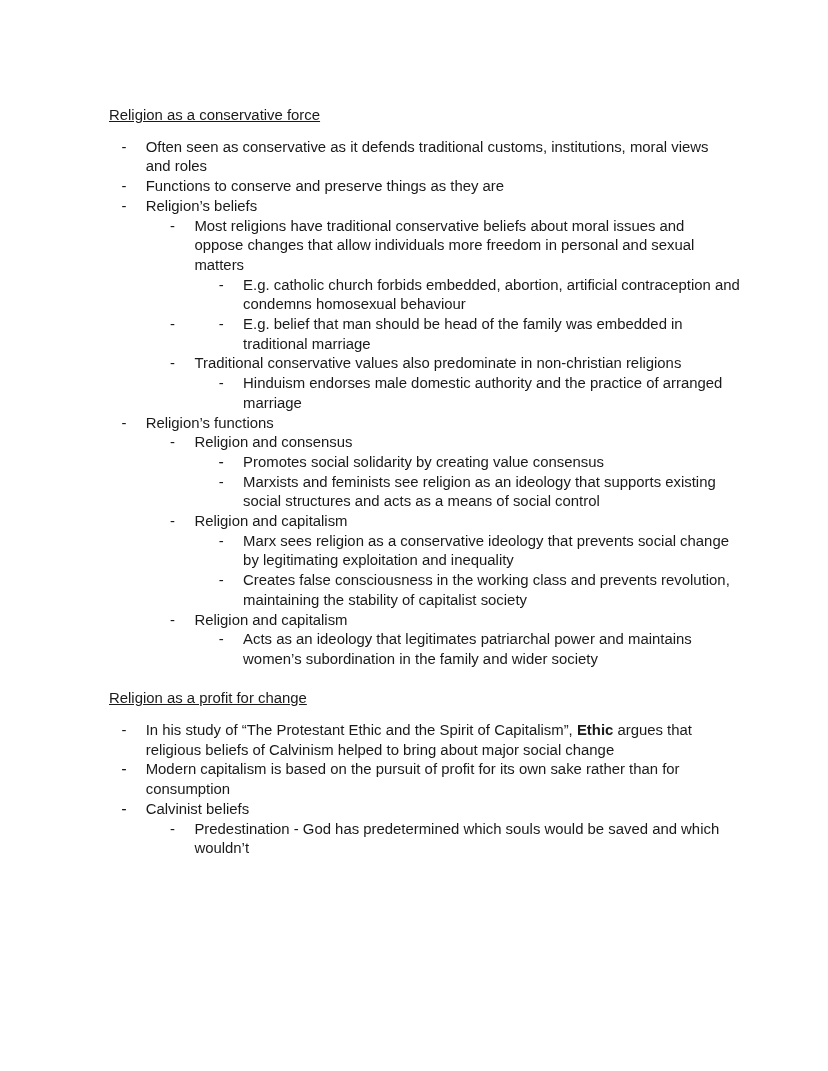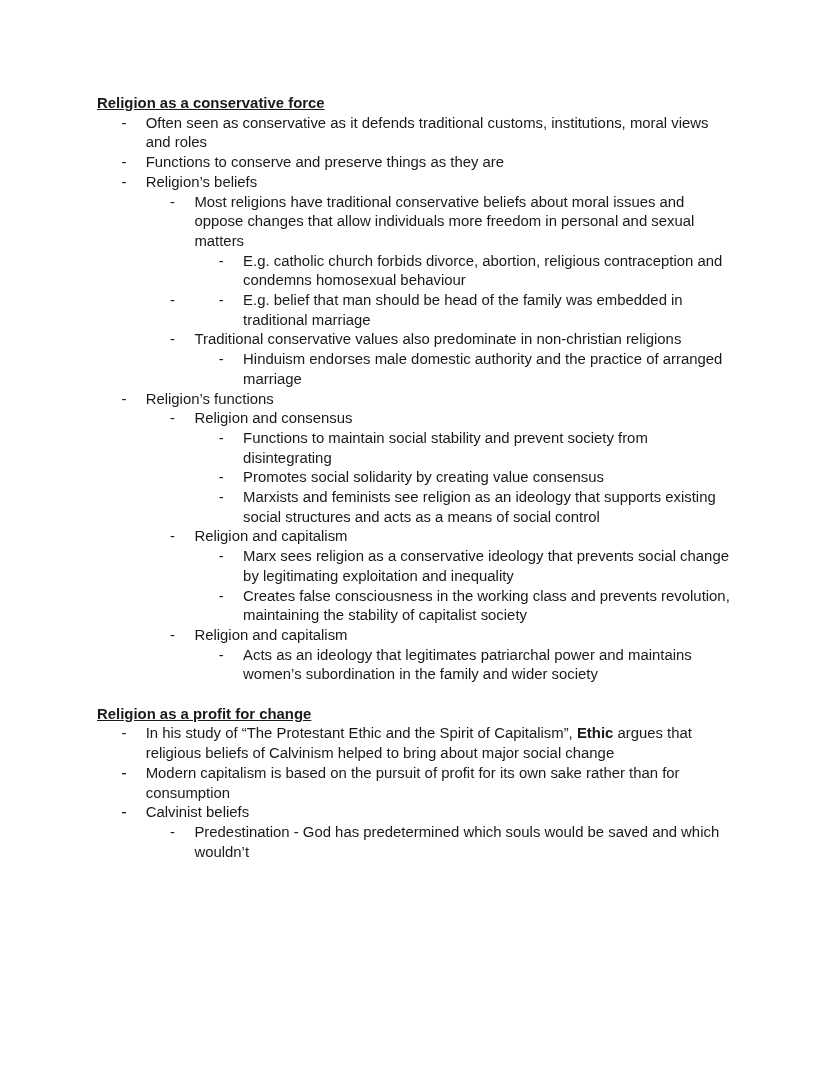--- a/index.html
+++ b/index.html
@@ -18,23 +18,23 @@
   }
   .doc-content {
     position: absolute;
     left: 97px;
     top: 94px;
     width: 636px;
     font-size: 14.9px;
     line-height: 19.7px;
   }
   .heading {
-    margin: 0;
+    margin: 12px;
     font-size: inherit;
-    font-weight: 700;
+    font-weight: 400;
     text-decoration: underline;
     white-space: pre;
   }
   section.second {
     margin-top: 19.7px; 
   }
   .item {
     position: relative;
   }
   .item .txt {
@@ -60,32 +60,31 @@
     <section>
       <h2 class="heading">Religion as a conservative force</h2>
       <div class="items">
           <div class="item lvl1"><span class="dash">-</span><span class="txt"><span>Often seen as conservative as it defends traditional customs, institutions, moral views
 and roles</span></span></div>
           <div class="item lvl1"><span class="dash">-</span><span class="txt"><span>Functions to conserve and preserve things as they are</span></span></div>
           <div class="item lvl1"><span class="dash">-</span><span class="txt"><span>Religion’s beliefs</span></span></div>
           <div class="item lvl2"><span class="dash">-</span><span class="txt"><span>Most religions have traditional conservative beliefs about moral issues and
 oppose changes that allow individuals more freedom in personal and sexual
 matters</span></span></div>
-          <div class="item lvl3"><span class="dash">-</span><span class="txt"><span>E.g. catholic church forbids divorce, abortion, religious contraception and
+          <div class="item lvl3"><span class="dash">-</span><span class="txt"><span>E.g. catholic church forbids embedded, abortion, artificial contraception and
 condemns homosexual behaviour</span></span></div>
           <div class="item lvl2"><span class="dash">-</span></div>
           <div class="item lvl3"><span class="dash">-</span><span class="txt"><span>E.g. belief that man should be head of the family was embedded in
 traditional marriage</span></span></div>
           <div class="item lvl2"><span class="dash">-</span><span class="txt"><span>Traditional conservative values also predominate in non-christian religions</span></span></div>
           <div class="item lvl3"><span class="dash">-</span><span class="txt"><span>Hinduism endorses male domestic authority and the practice of arranged
 marriage</span></span></div>
           <div class="item lvl1"><span class="dash">-</span><span class="txt"><span>Religion’s functions</span></span></div>
           <div class="item lvl2"><span class="dash">-</span><span class="txt"><span>Religion and consensus</span></span></div>
-          <div class="item lvl3"><span class="dash">-</span><span class="txt"><span>Functions to maintain social stability and prevent society from
-disintegrating</span></span></div>
+          <div class="item lvl3"><span class="dash">-</span></div>
           <div class="item lvl3"><span class="dash">-</span><span class="txt"><span>Promotes social solidarity by creating value consensus</span></span></div>
           <div class="item lvl3"><span class="dash">-</span><span class="txt"><span>Marxists and feminists see religion as an ideology that supports existing
 social structures and acts as a means of social control</span></span></div>
           <div class="item lvl2"><span class="dash">-</span><span class="txt"><span>Religion and capitalism</span></span></div>
           <div class="item lvl3"><span class="dash">-</span><span class="txt"><span>Marx sees religion as a conservative ideology that prevents social change
 by legitimating exploitation and inequality</span></span></div>
           <div class="item lvl3"><span class="dash">-</span><span class="txt"><span>Creates false consciousness in the working class and prevents revolution,
 maintaining the stability of capitalist society</span></span></div>
           <div class="item lvl2"><span class="dash">-</span><span class="txt"><span>Religion and capitalism</span></span></div>
           <div class="item lvl3"><span class="dash">-</span><span class="txt"><span>Acts as an ideology that legitimates patriarchal power and maintains

